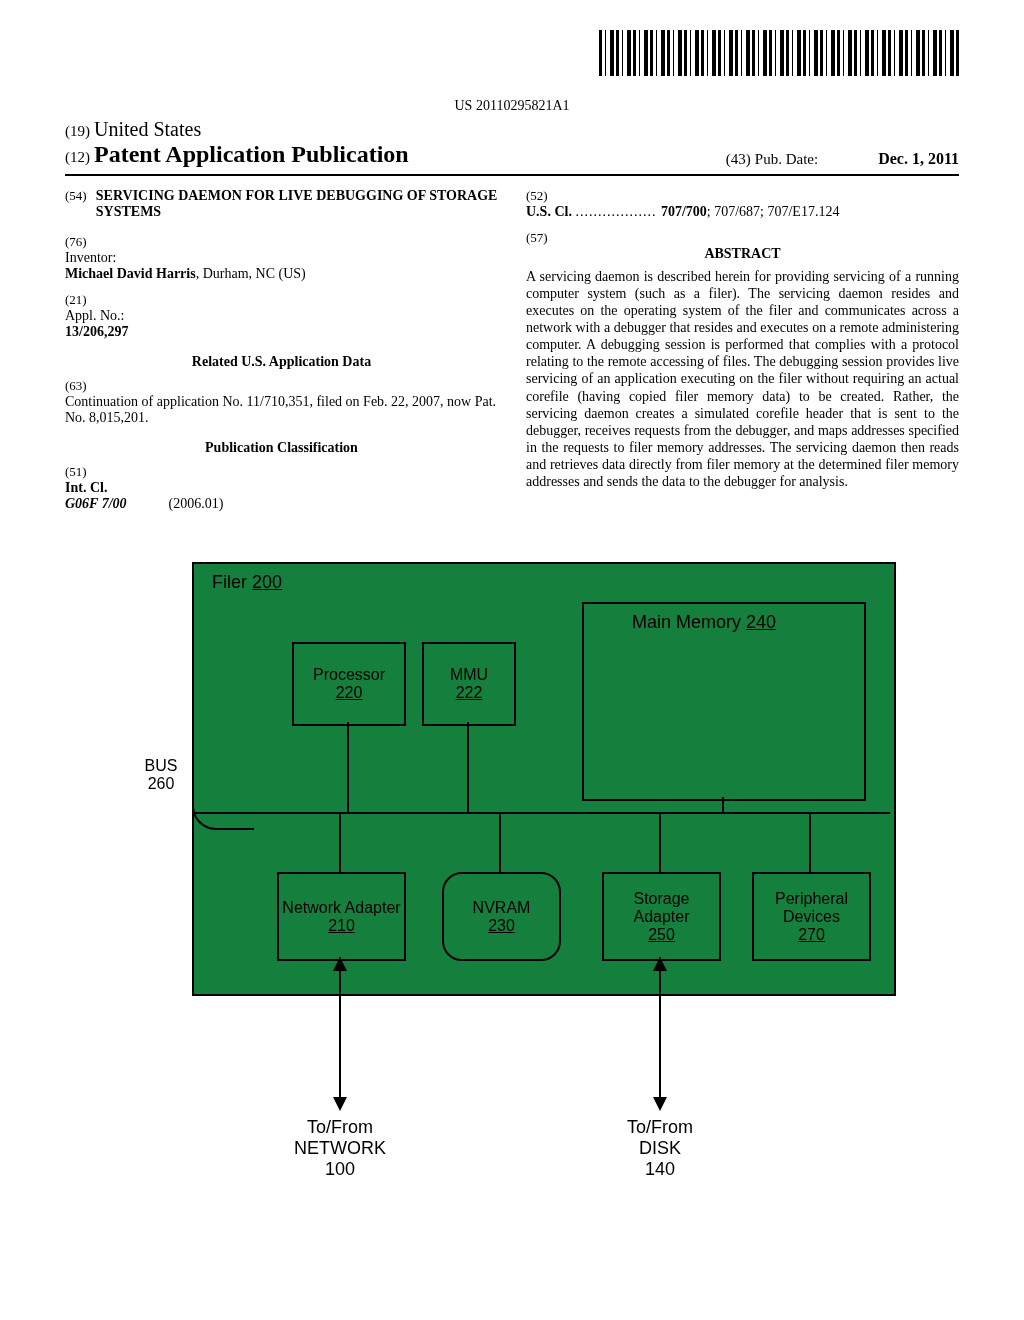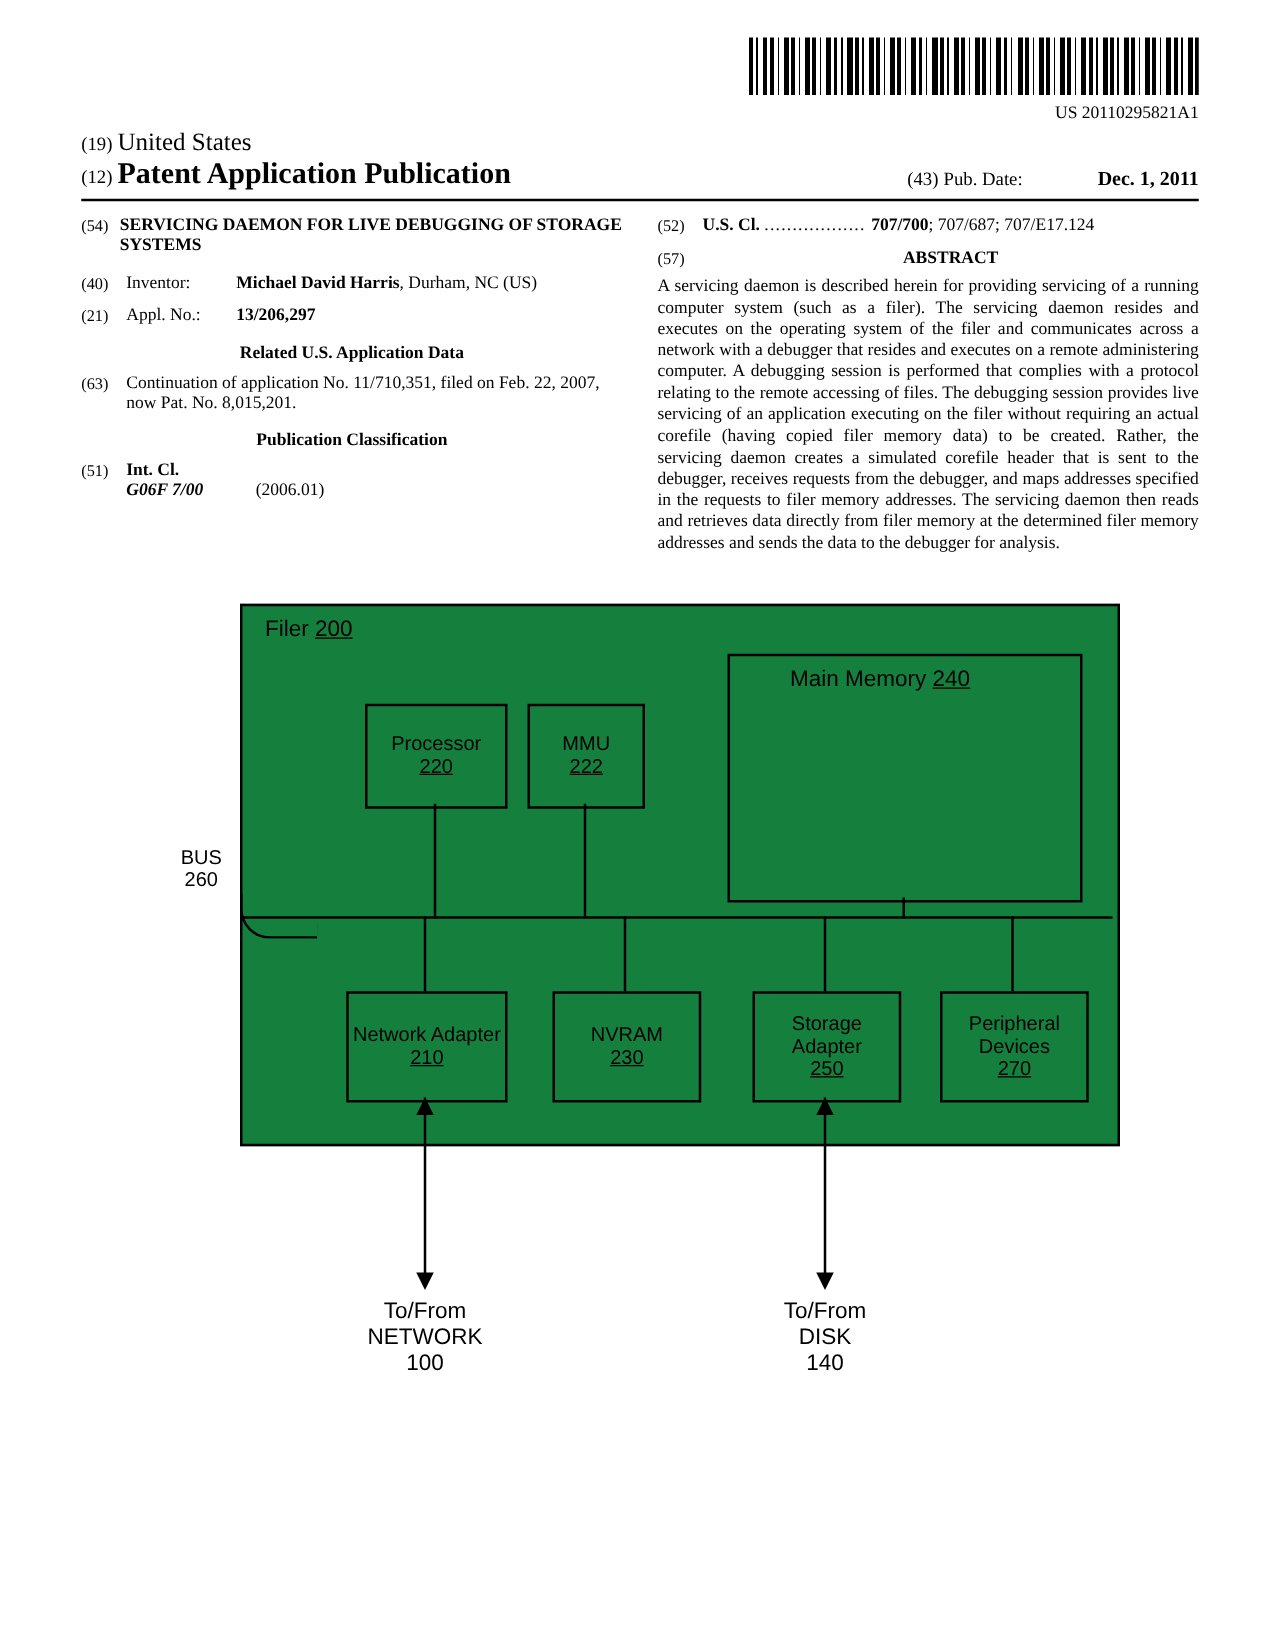--- a/index.html
+++ b/index.html
@@ -17,23 +17,23 @@
     text-align: right;
     margin-bottom: 4px;
   }
   .barcode {
     display: inline-block;
     width: 360px;
     height: 46px;
     background: repeating-linear-gradient(90deg, #000 0 3px, #fff 3px 6px, #000 6px 7px, #fff 7px 11px, #000 11px 15px, #fff 15px 17px);
   }
   .barcode-num {
-    text-align: right;
+    text-align: center;
     font-size: 14px;
-    margin-top: 2px;
+    margin-top: 18px;
   }
   .header-row {
     display: flex;
     justify-content: space-between;
     align-items: flex-end;
   }
   .hl { font-size: 15px; }
   .country { font-size: 20px; font-weight: normal; }
   .pub-type { font-size: 24px; font-weight: bold; }
   .inventor-line { font-size: 19px; font-weight: bold; }
@@ -43,21 +43,21 @@
   .pubdate-label { font-size: 15px; }
   .pubdate-val { font-size: 16px; font-weight: bold; }
   hr.rule { border: 0; border-top: 2px solid #000; margin: 6px 0 12px 0; }
   .columns {
     display: flex;
     gap: 28px;
     font-size: 14px;
     justify-content: flex-end;
   }
   .col { flex: 1; }
-  .field-row { display: flex; margin-bottom: 10px; }
+  .field-row { display: flex; margin-bottom: 10px; flex-direction: column; }
   .field-code { width: 36px; font-size: 13px; }
   .field-label { width: 88px; }
   .field-val { flex: 1; }
   .title-block { display: flex; margin-bottom: 14px; }
   .title-text { font-weight: bold; }
   .section-head { font-weight: bold; text-align: center; margin: 14px 0 8px 0; }
   .abstract-head { font-weight: bold; text-align: center; margin-bottom: 4px; }
   .abstract-body { text-align: justify; font-size: 14px; line-height: 1.22; }
   .dots { letter-spacing: 1px; }
   
@@ -113,21 +113,21 @@
   .bus-curve {
     position: absolute;
     left: 60px; top: 232px; width: 60px; height: 34px;
     border-left: 2px solid #000;
     border-bottom: 2px solid #000;
     border-radius: 0 0 0 24px;
     border-top: 0; border-right: 0;
   }
   .vline { position: absolute; width: 0; border-left: 2px solid #000; }
   .net  { left: 145px; top: 310px; width: 125px; height: 85px; }
-  .nvram{ left: 310px; top: 310px; width: 115px; height: 85px; }
+  .nvram{ left: 310px; top: 310px; width: 115px; height: 85px; border-radius: 20px; }
   .stor { left: 470px; top: 310px; width: 115px; height: 85px; }
   .peri { left: 620px; top: 310px; width: 115px; height: 85px; }
   .down-arrow-group {
     position: absolute;
     width: 0;
     height: 150px;
     border-left: 2px solid #000;
   }
   .arrowhead-up {
     position: absolute;
@@ -184,21 +184,21 @@
 
   <div class="columns">
     <div class="col">
 
       <div class="title-block">
         <div class="field-code">(54)</div>
         <div class="title-text">SERVICING DAEMON FOR LIVE DEBUGGING OF STORAGE SYSTEMS</div>
       </div>
 
       <div class="field-row">
-        <div class="field-code">(40)</div>
+        <div class="field-code">(76)</div>
         <div class="field-label">Inventor:</div>
         <div class="field-val">
           <b>Michael David Harris</b>, Durham, NC (US)
         </div>
       </div>
 
       <div class="field-row">
         <div class="field-code">(21)</div>
         <div class="field-label">Appl. No.:</div>
         <div class="field-val"><b>13/206,297</b></div>

